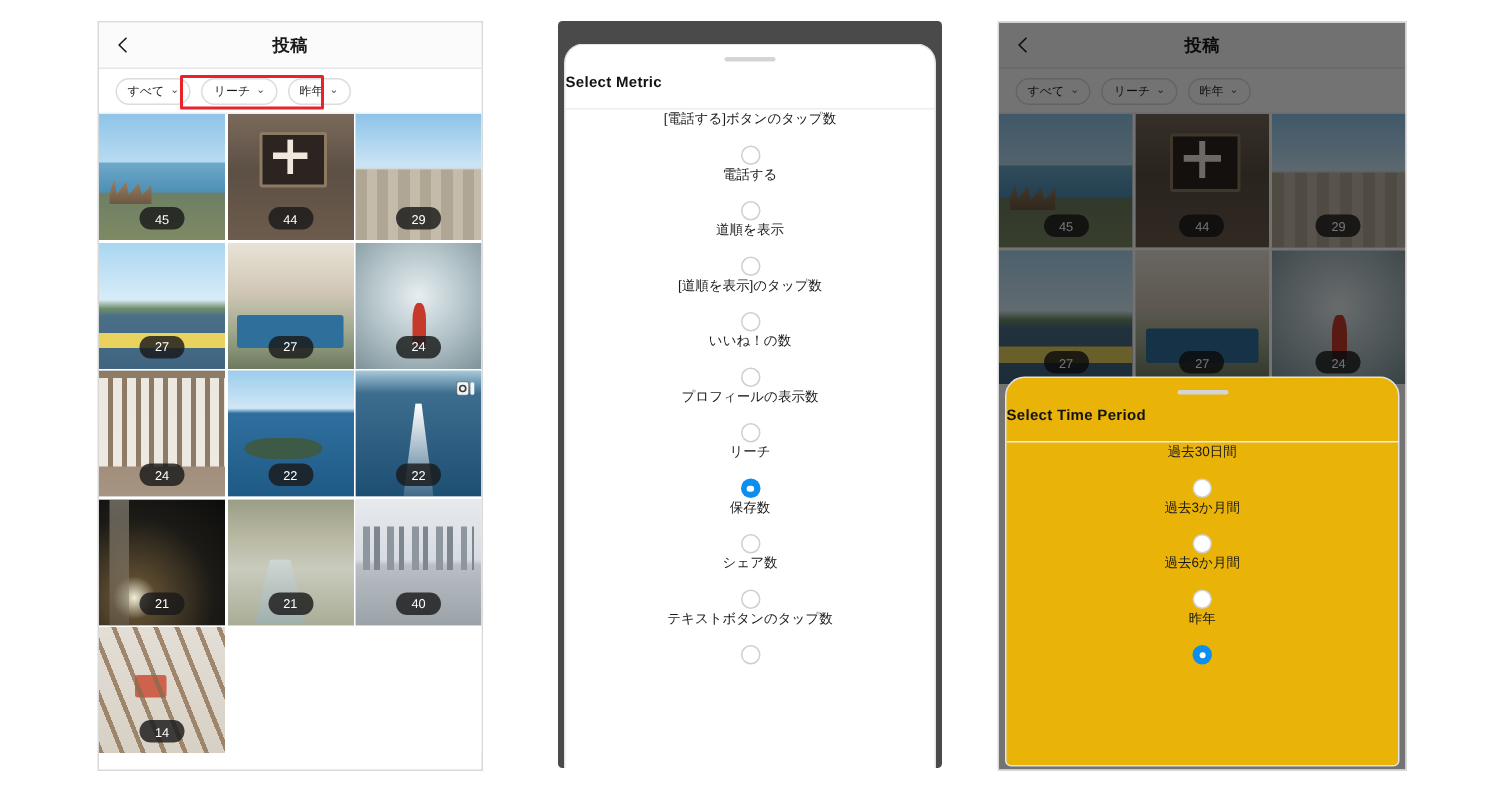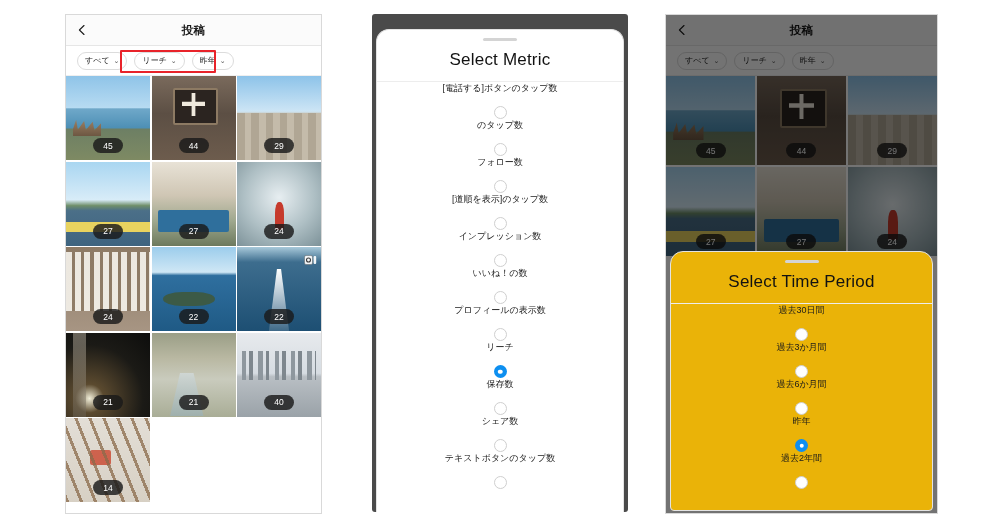--- a/index.html
+++ b/index.html
@@ -182,22 +182,22 @@
     border-bottom: none;
     overflow: hidden;
   }
   #sheet-mid { top: 15px; bottom: 0; }
   .grabber {
     width: 34px; height: 3px; border-radius: 2px;
     background: #d4d4d4;
     margin: 8px auto 0;
   }
   .sheet-title {
-    text-align: center;
-    font-size: 17px; font-weight: normal; color: #121212;
+    text-align: left;
+    font-size: 10px; font-weight: bold; color: #121212;
     padding: 9px 0 11px;
     border-bottom: 1px solid #ededed;
     letter-spacing: .2px;
   }
   .opt-list { }
   .opt {
     display: flex; align-items: center; justify-content: space-between;
     height: 37px;
     padding: 0 14px 0 14px;
     flex-direction: column;
@@ -339,33 +339,29 @@
   <div class="phone" id="phone-mid">
     <div class="sheet" id="sheet-mid">
       <div class="grabber"></div>
       <div class="sheet-title">Select Metric</div>
       <div class="opt-list" id="mid-options">
           <div class="opt">
             <span class="opt-label">[電話する]ボタンのタップ数</span>
             <span class="radio"></span>
           </div>
           <div class="opt">
-            <span class="opt-label">のタップ数</span>
-            <span class="radio"></span>
-          </div>
-          <div class="opt">
-            <span class="opt-label">フォロー数</span>
+            <span class="opt-label">電話する</span>
+            <span class="radio"></span>
+          </div>
+          <div class="opt">
+            <span class="opt-label">道順を表示</span>
             <span class="radio"></span>
           </div>
           <div class="opt">
             <span class="opt-label">[道順を表示]のタップ数</span>
-            <span class="radio"></span>
-          </div>
-          <div class="opt">
-            <span class="opt-label">インプレッション数</span>
             <span class="radio"></span>
           </div>
           <div class="opt">
             <span class="opt-label">いいね！の数</span>
             <span class="radio"></span>
           </div>
           <div class="opt">
             <span class="opt-label">プロフィールの表示数</span>
             <span class="radio"></span>
           </div>
@@ -459,21 +455,17 @@
             <span class="radio"></span>
           </div>
           <div class="opt">
             <span class="opt-label">過去6か月間</span>
             <span class="radio"></span>
           </div>
           <div class="opt">
             <span class="opt-label">昨年</span>
             <span class="radio on"></span>
           </div>
-          <div class="opt">
-            <span class="opt-label">過去2年間</span>
-            <span class="radio"></span>
-          </div>
         </div>
     </div>
   </div>
 
 </div>
 
 </body></html>

